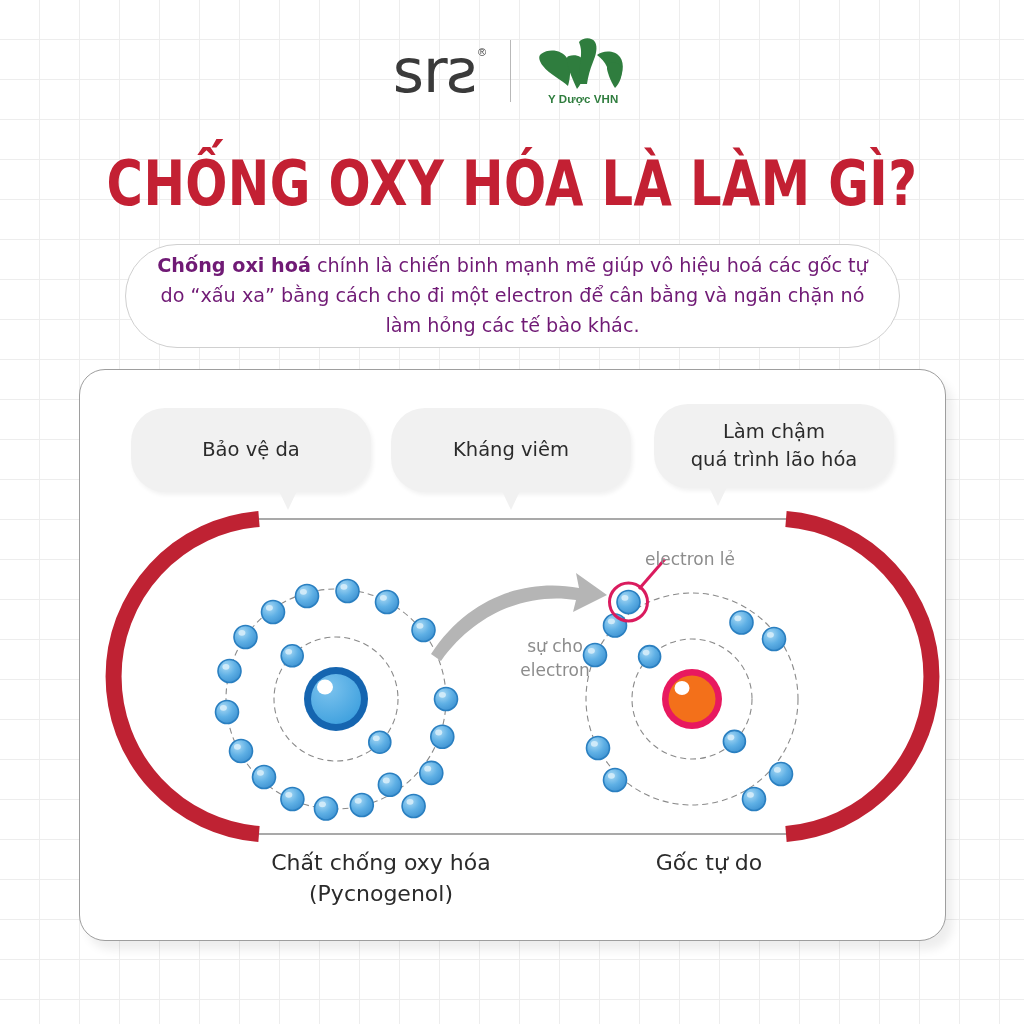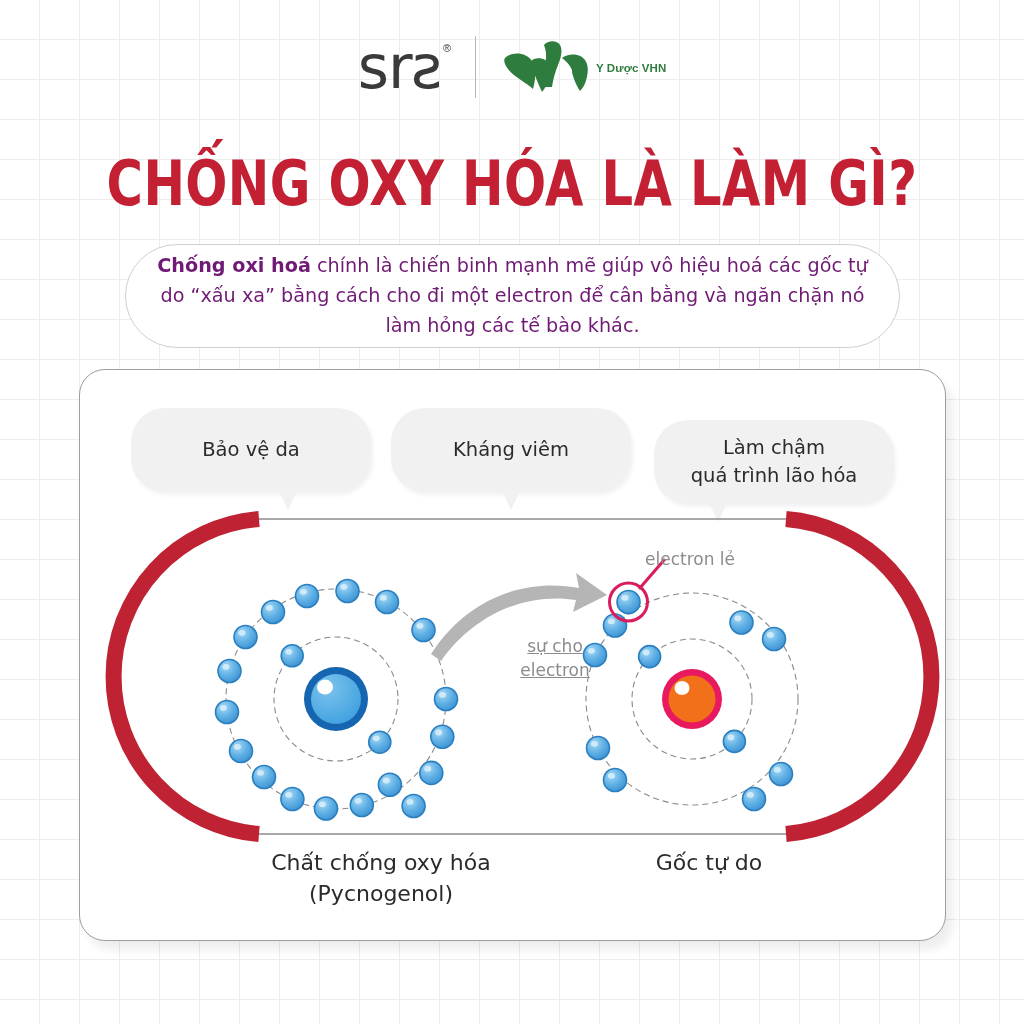--- a/index.html
+++ b/index.html
@@ -29,21 +29,21 @@
   }
   #srs-logo-wrap { position:relative; display:flex; align-items:flex-start; }
   #srs-logo-text {
     font-family:"DejaVu Sans", sans-serif;
     font-size:60px; font-weight:400; color:#3a3a3a;
     letter-spacing:-1px; line-height:62px;
   }
   #srs-logo-text .mirror { display:inline-block; transform:scaleX(-1); }
   #srs-reg { font-size:11px; color:#3a3a3a; margin-top:6px; margin-left:1px; }
   #logo-divider { width:1px; height:62px; background:#b8b8b8; }
-  #vhn-logo { display:flex; flex-direction:row; align-items:center; }
+  #vhn-logo { display:flex; flex-direction:column; align-items:center; }
   #vhn-mark { width:96px; height:56px; display:block; }
   #vhn-name {
     font-size:11.5px; font-weight:700; color:#2f7d3e;
     letter-spacing:0.1px; margin-top:1px;
   }
 
   
   #main-title {
     position:absolute; left:0; right:0; top:147px;
     text-align:center;
@@ -96,42 +96,42 @@
     position:absolute; bottom:-18px;
     width:0; height:0;
     border-left:9px solid transparent;
     border-right:9px solid transparent;
     border-top:19px solid #f1f1f1;
   }
   #bubble-uv   { left:131px; top:408px; width:240px; height:84px;align-items:center; }
   #bubble-uv   .tail { left:148px; }
   #bubble-anti { left:391px; top:408px; width:240px; height:84px;align-items:center; }
   #bubble-anti .tail { left:111px; }
-  #bubble-age  { left:654px; top:420px; width:240px; height:84px; }
+  #bubble-age  { left:654px; top:404px; width:240px; height:84px; }
   #bubble-age  .tail { left:55px; }
 
   
   #diagram { position:absolute; left:79px; top:369px; width:1000px; height:572px; }
   #diagram-svg { position:absolute; left:0; top:0; }
 
   .diagram-label {
     position:absolute;
     font-family:"DejaVu Sans", sans-serif;
     text-align:center; color:#2b2b2b;
   }
   #label-antioxidant { left:152px; top:478px; width:300px; font-size:22px; line-height:31px; }
   #label-radical     { left:480px; top:478px; width:300px; font-size:22px; line-height:31px; }
 
   .note-label {
     position:absolute;
     font-family:"DejaVu Sans", sans-serif;
     color:#8c8c8c; font-size:17px; line-height:24px;
   }
   #note-electron-le { left:566px; top:178px; }
-  #note-su-cho      { left:421px; top:265px; text-align:center; width:110px;text-decoration:underline; }
+  #note-su-cho      { left:421px; top:265px; text-align:center; width:110px; }
 </style>
 </head>
 <body>
 
 <div id="grid-bg"></div>
 
 <div id="page">
 
   <div id="logo-row">
 

